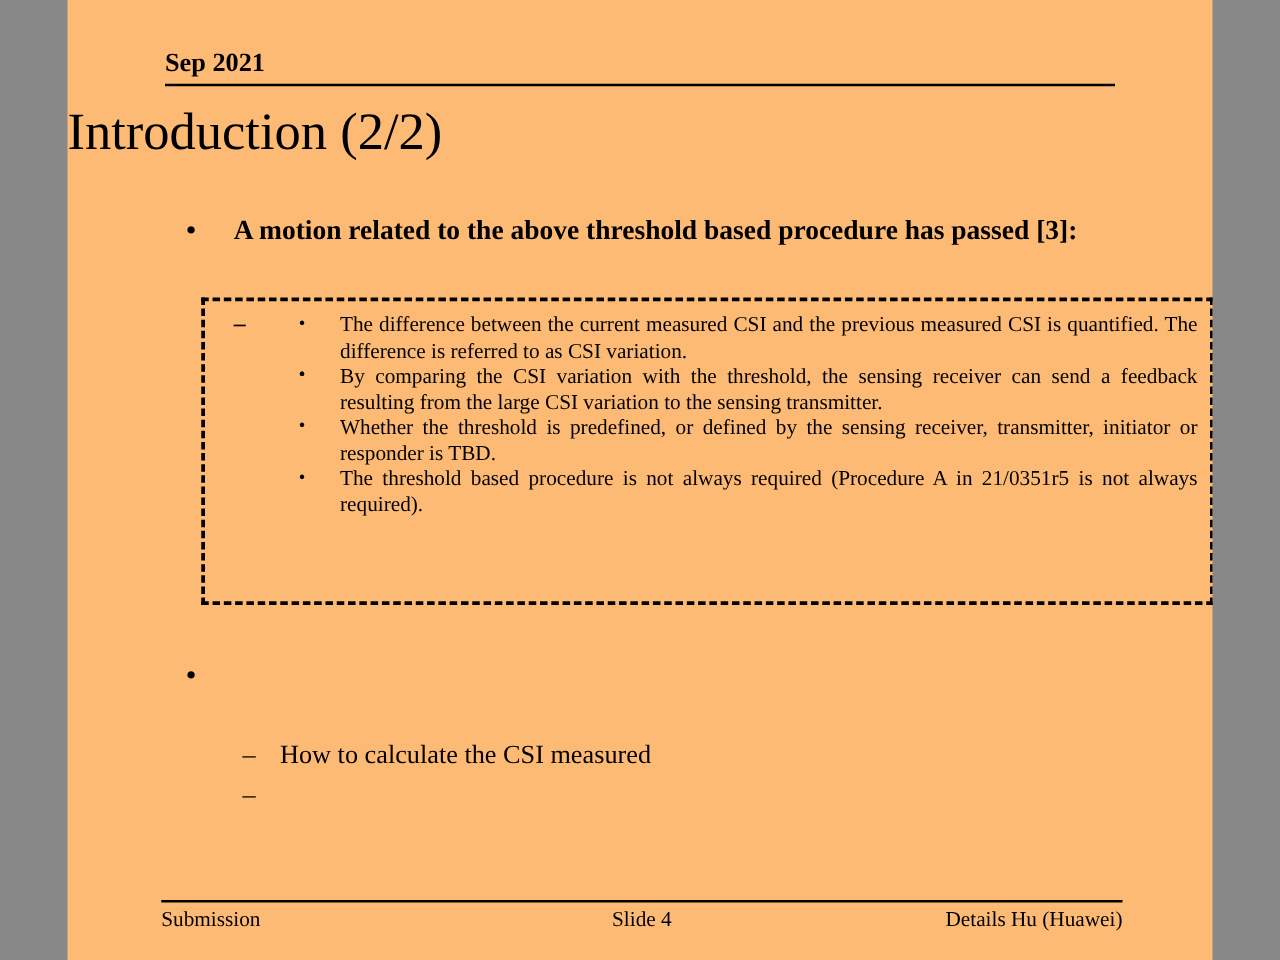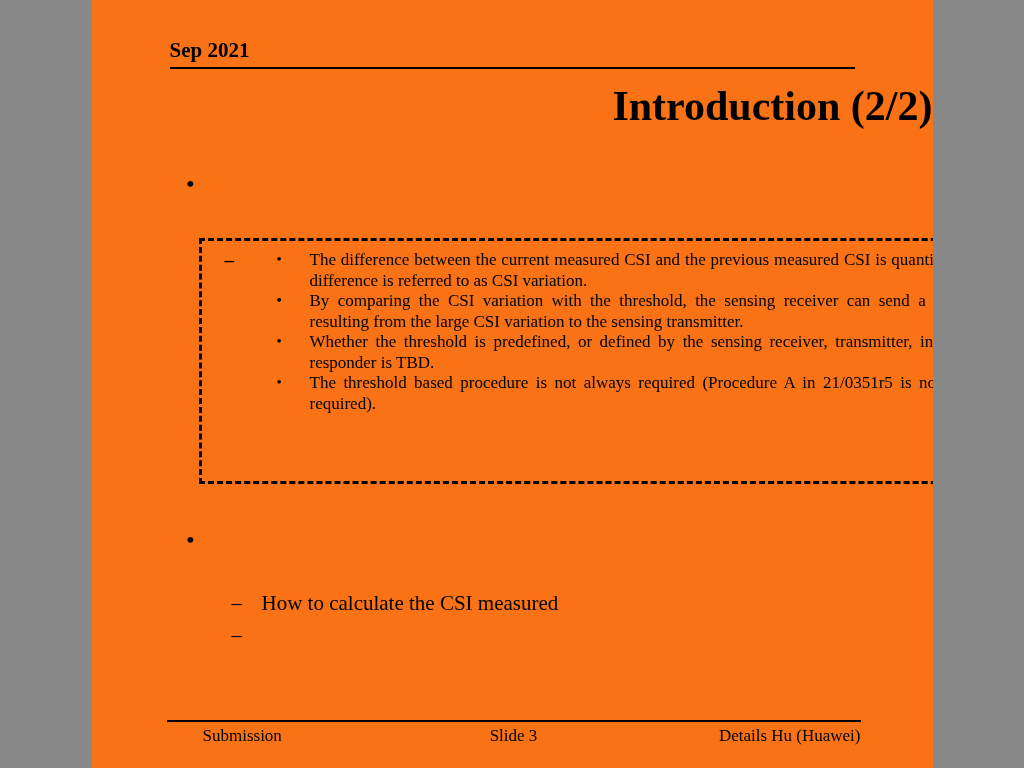--- a/index.html
+++ b/index.html
@@ -2,23 +2,23 @@
 <html><head>
 <meta charset="utf-8">
 <style>
   html, body {
     margin: 0;
     padding: 0;
     background: #888;
   }
   .slide {
     position: relative;
-    width: 841px;
+    width: 916px;
     height: 768px;
-    background: #f97316;
+    background: #fdba74;
     color: #000000;
     font-family: "Liberation Serif", "DejaVu Serif", serif;
     overflow: hidden;
     margin: 0 auto;
   }
 
   
   .header {
     position: absolute;
     left: 78px;
@@ -32,22 +32,22 @@
     border-bottom: 2px solid #000;
     padding-bottom: 4px;
   }
 
   
   .title {
     position: absolute;
     left: 0;
     right: 0;
     top: 82px;
-    text-align: right;
-    font-weight: bold;
+    text-align: left;
+    font-weight: normal;
     font-size: 42px;
     letter-spacing: 0px;
   }
 
   
   .bullet-row {
     position: absolute;
     left: 95px;
     width: 838px;
     padding-left: 38px;
@@ -138,35 +138,36 @@
     display: flex;
     justify-content: space-between;
     font-size: 17px;
   }
   .footer .center {
     position: absolute;
     left: 0;
     right: 0;
     text-align: center;
   }
-  .footer .left, .footer .right { position: relative; z-index: 1; background: transparent; margin-left: 36px; }
+  .footer .left, .footer .right { position: relative; z-index: 1; background: transparent; }
 </style>
 </head>
 <body>
 
 <div class="slide">
 
   <div class="header">
     <span>Sep 2021</span>
   </div>
 
   <div class="title">Introduction (2/2)</div>
 
   <div class="bullet-row" id="bullet1">
     <span class="marker">•</span>
+    <span>A motion related to the above threshold based procedure has passed [3]:</span>
   </div>
 
   <div class="dashed-box">
     <div class="box-heading">
       <span class="marker">–</span>
     </div>
     <div class="box-list">
       <div class="box-item">
         <span class="marker">•</span>
         <span>The difference between the current measured CSI and the previous measured CSI is quantified. The difference is referred to as CSI variation.</span>
@@ -195,18 +196,18 @@
 
   <div class="dash-item" id="dash1">
     <span class="marker">–</span>
     <span>How to calculate the CSI measured</span>
   </div>
   <div class="dash-item" id="dash2">
     <span class="marker">–</span>
   </div>
 
   <div class="footer">
-    <span class="center">Slide 3</span>
+    <span class="center">Slide 4</span>
     <span class="left">Submission</span>
     <span class="right">Details Hu (Huawei)</span>
   </div>
 
 </div>
 
 </body></html>

